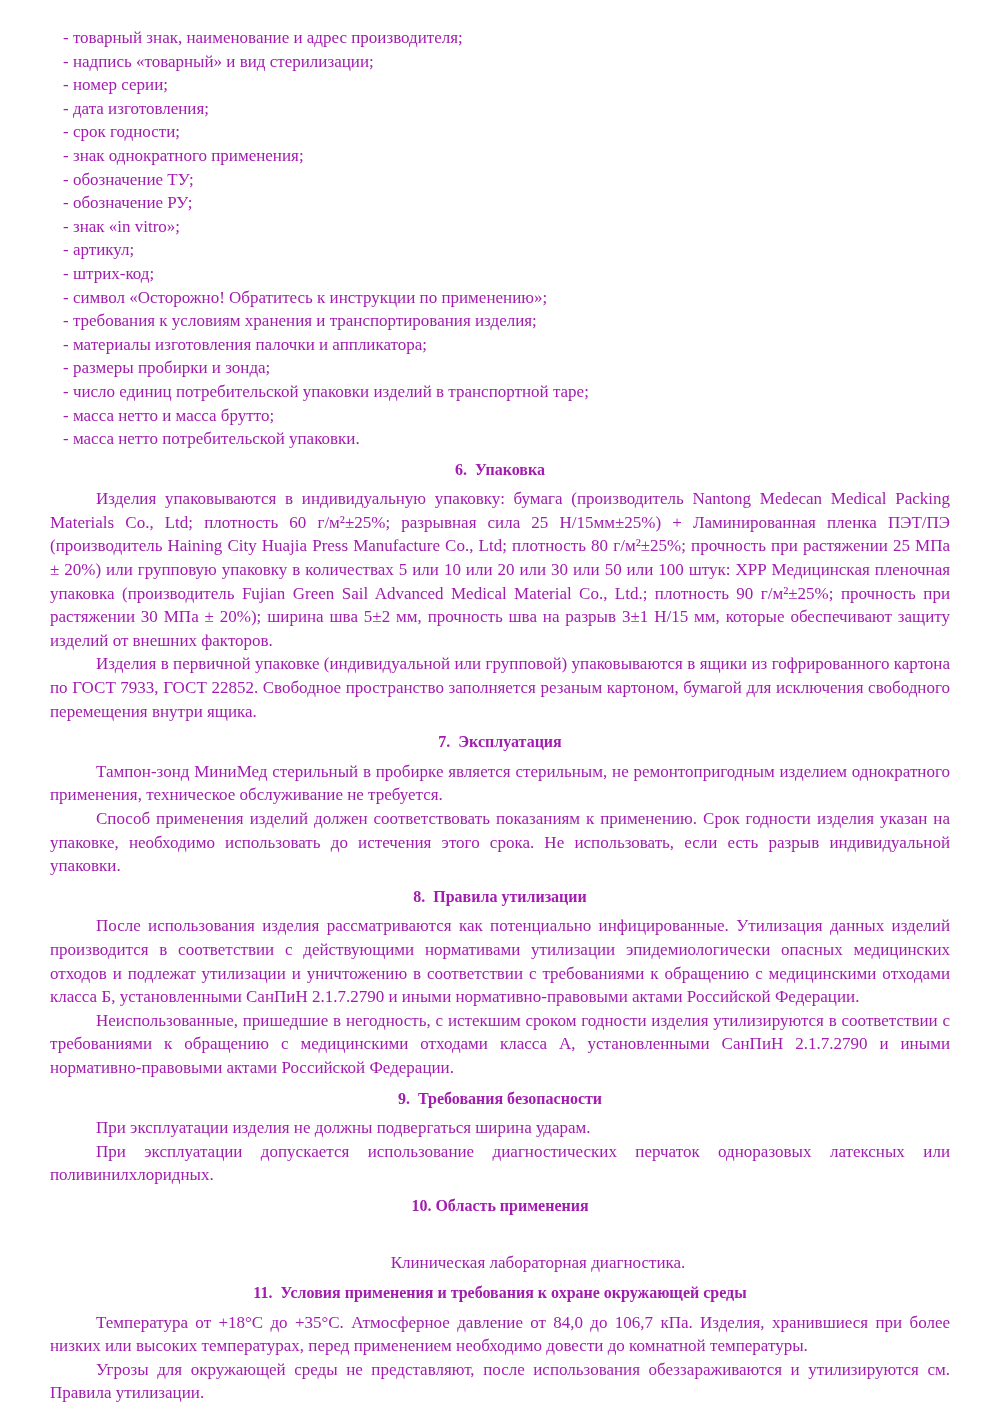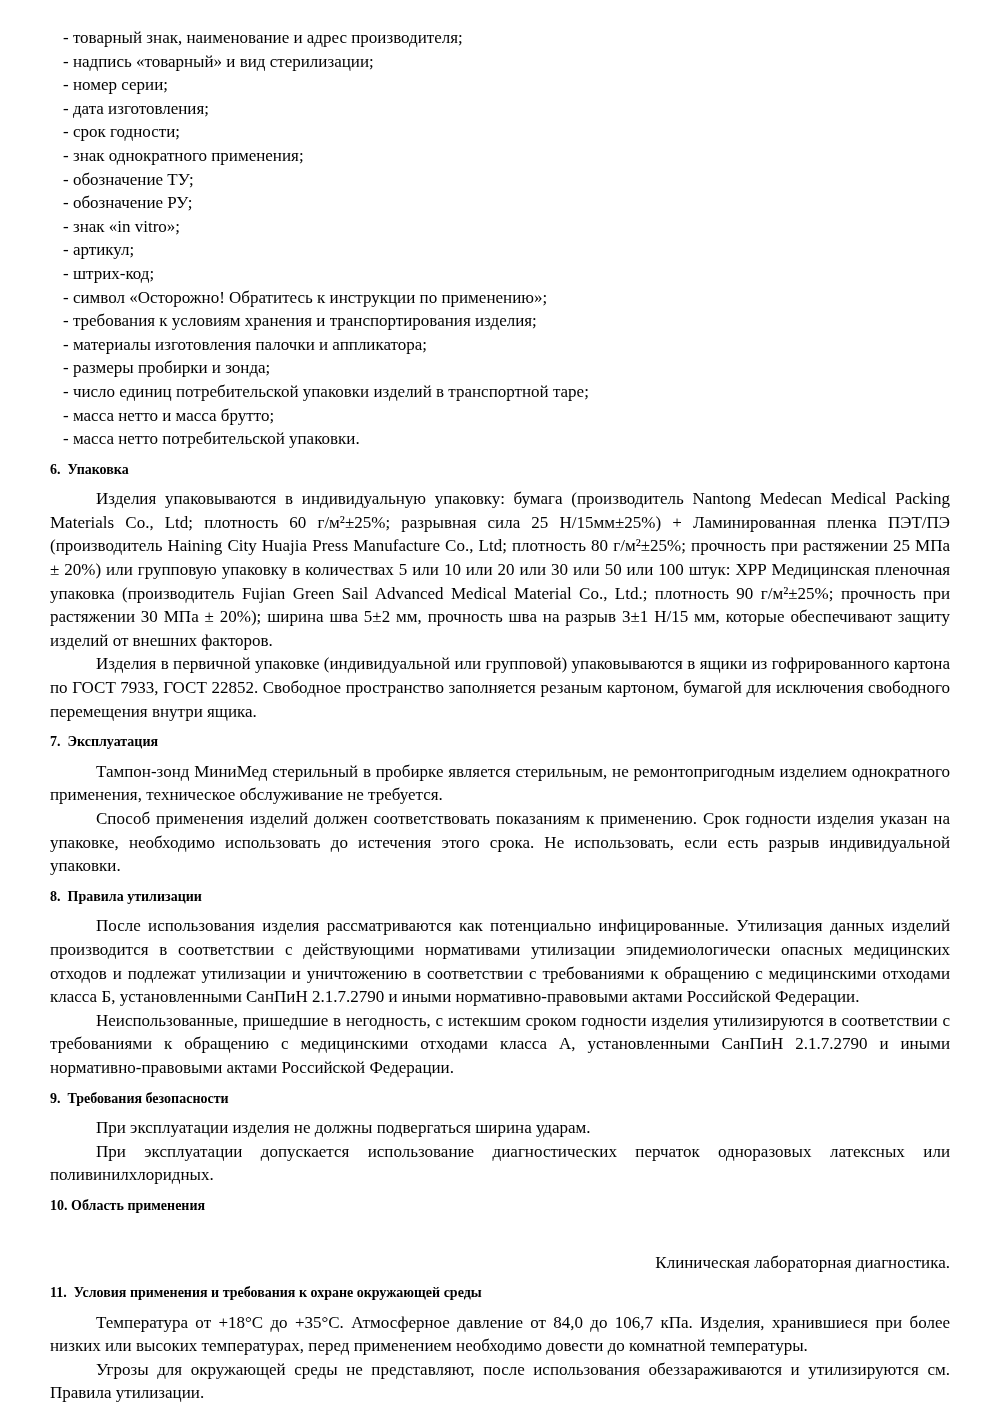--- a/index.html
+++ b/index.html
@@ -5,48 +5,49 @@
   html, body {
     margin: 0;
     padding: 0;
     background: #ffffff;
   }
   .page {
     width: 1000px;
     height: 1414px;
     box-sizing: border-box;
     background: #ffffff;
-    color: #000000;
+    color: #a21caf;
     font-family: "Liberation Serif", "DejaVu Serif", serif;
     font-size: 17px;
     line-height: 23.6px;
     padding: 26px 50px 30px 50px;
     overflow: hidden;
   }
   .bullet-list {
     padding-left: 13px;
     margin-bottom: 2px;
   }
   .bullet {
     white-space: pre-wrap;
   }
   .sec-heading {
     font-weight: bold;
+    text-align: center;
     margin: 7px 0 6px 0;
-    font-size: 14px;
+    font-size: 16px;
     white-space: pre-wrap;
   }
   .para {
     margin: 0;
     text-align: justify;
     text-indent: 46px;
   }
   .para.indent-lg {
     text-indent: 76px;
-    text-align: right;
+    text-align: center;
     margin-top: 33px;
   }
 </style>
 </head>
 <body>
 
 <div class="page">
 
   <div class="bullet-list">
     <div class="bullet">- товарный знак, наименование и адрес производителя;</div>

